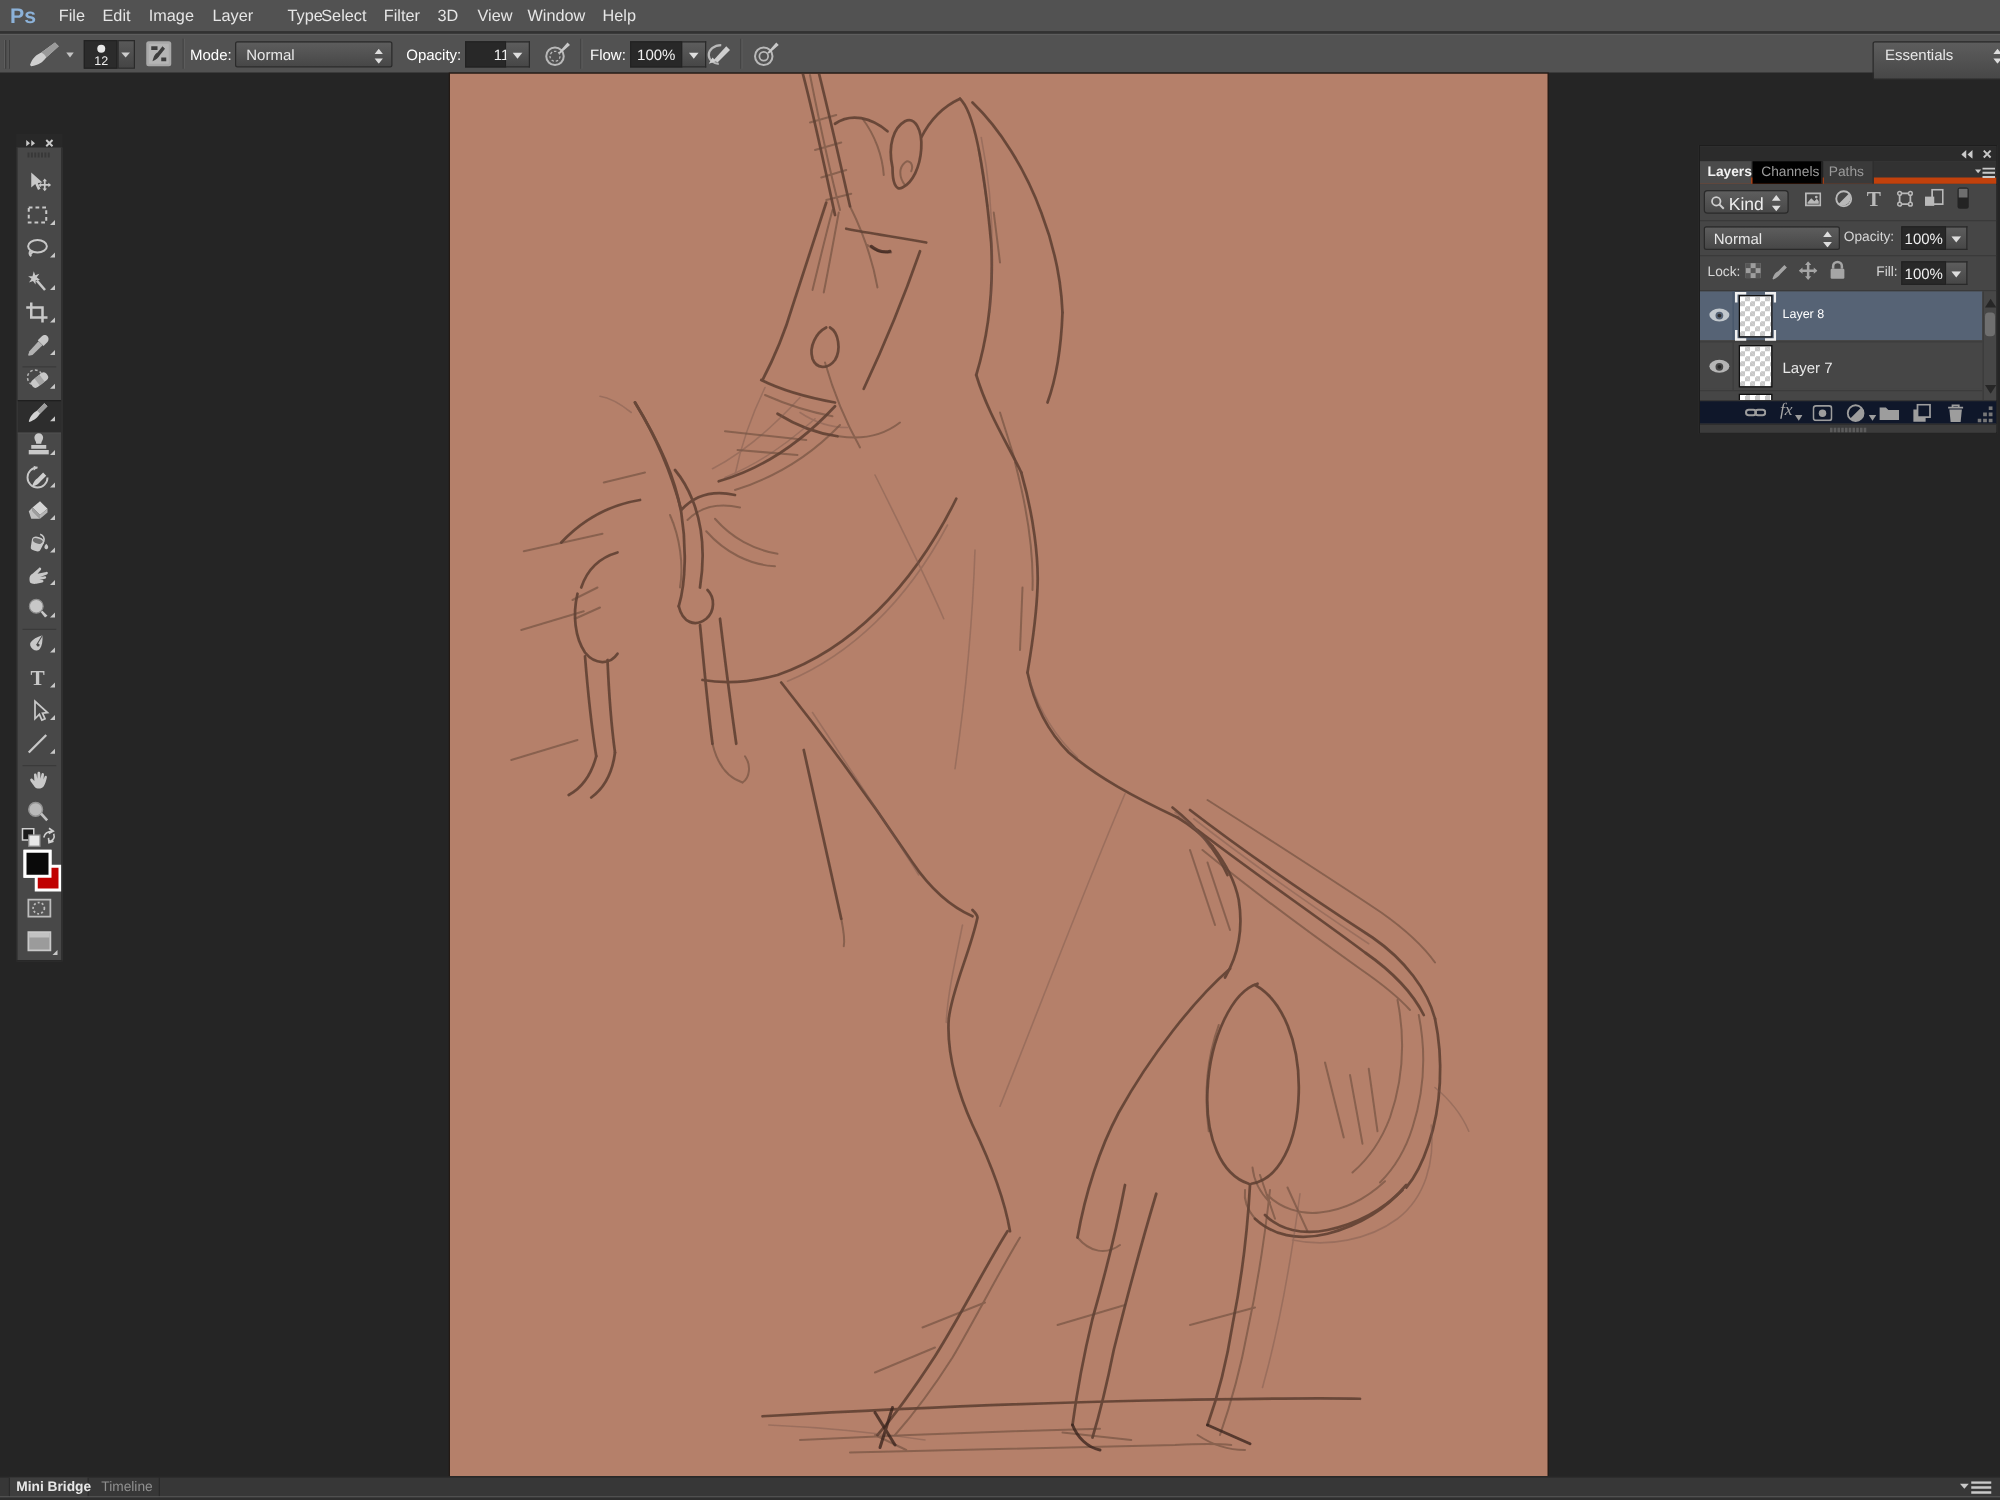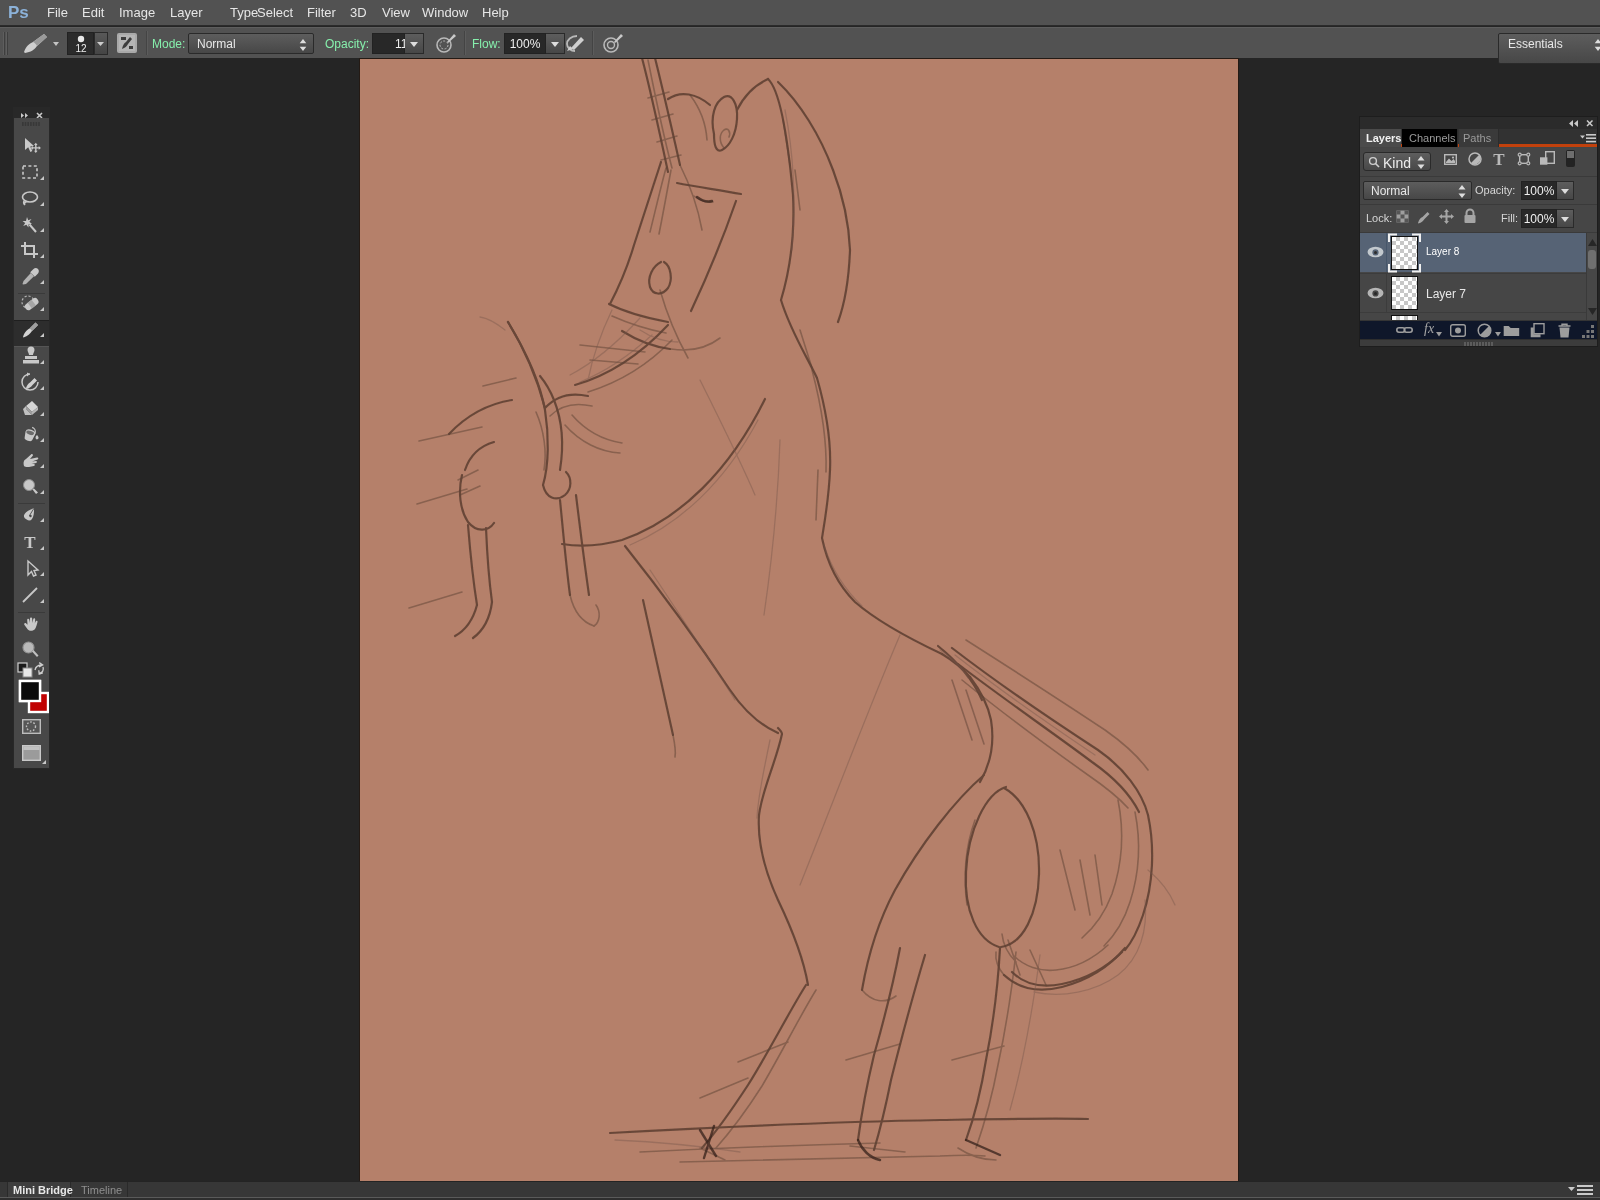--- a/index.html
+++ b/index.html
@@ -8,21 +8,21 @@
 #pslogo{position:absolute;left:8px;top:3px;font-size:17px;font-weight:bold;color:#8cb2d9;letter-spacing:0px;}
 #optionsbar{position:absolute;left:0;top:27px;width:1600px;height:31px;background:#525252;border-top:1px solid #5e5e5e;color:#dedede;font-size:12px;}
 #canvas{position:absolute;left:360px;top:59px;width:878px;height:1122px;background:#b5806a;box-shadow:0 0 0 1px #241a14;}
 #toolbar{position:absolute;left:13px;top:118px;width:37px;height:651px;background:#484848;border:1px solid #282828;border-top:none;}
 #toolhead{position:absolute;left:13px;top:107px;width:37px;height:11px;background:#282828;}
 #layerspanel{position:absolute;left:1359px;top:116px;width:239px;height:231px;background:#454545;border:1px solid #1d1d1d;}
 #bottombar{position:absolute;left:0;top:1181px;width:1600px;height:19px;background:#373737;border-top:1px solid #242424;}
 .ddown{background:linear-gradient(#5d5d5d,#474747);border:1px solid #2a2a2a;border-radius:2px;color:#e8e8e8;}
 .valbox{background:#282828;border:1px solid #222;color:#f0f0f0;text-align:center;}
 .dbtn{background:linear-gradient(#5d5d5d,#474747);border:1px solid #2a2a2a;border-left:none;}
-.lbl{color:#86efac;}
+.lbl{color:#ffffff;}
 .sep{position:absolute;top:3px;width:1px;height:24px;background:#444;box-shadow:1px 0 0 #5c5c5c;}
 </style></head>
 <body>
 
 <div id="menubar">
   <div id="pslogo">Ps</div>
   <div class="mi" style="left:47px;">File</div>
   <div class="mi" style="left:82px;">Edit</div>
   <div class="mi" style="left:119px;">Image</div>
   <div class="mi" style="left:170px;">Layer</div>
@@ -454,21 +454,21 @@
 
 <div id="layerspanel">
 
   <div class="abs" style="left:0;top:0;width:237px;height:12px;background:#2b2b2b;">
     <svg class="abs" style="left:209px;top:3px;" width="26" height="7" viewBox="0 0 26 7">
       <path d="M4 0 l0 7 l-4 -3.5 z M9 0 l0 7 l-4-3.5 z" fill="#c9c9c9"></path>
       <path d="M18 0.5 l5.5 5.5 M23.5 0.5 l-5.5 5.5" stroke="#c9c9c9" stroke-width="1.5"></path>
     </svg>
   </div>
 
-  <div class="abs" style="left:0;top:12px;width:237px;height:18px;background:#323232;border-bottom:3px solid #c2410c;">
+  <div class="abs" style="left:0;top:12px;width:237px;height:18px;background:#323232;border-bottom:5px solid #c2410c;">
     <div class="abs" style="left:0px;top:0;width:41px;height:18px;background:#4b4b4b;color:#f2f2f2;font-size:11px;font-weight:bold;padding:3px 0 0 6px;">Layers</div>
     <div class="abs" style="left:42px;top:0;width:56px;height:18px;background:#000000;color:#9b9b9b;font-size:11px;padding:3px 0 0 7px;border-right:1px solid #2c2c2c;">Channels</div>
     <div class="abs" style="left:99px;top:0;width:40px;height:18px;background:#3a3a3a;color:#9b9b9b;font-size:11px;padding:3px 0 0 4px;border-right:1px solid #2c2c2c;">Paths</div>
     <svg class="abs" style="left:220px;top:5px;" width="16" height="9" viewBox="0 0 16 9">
       <path d="M0 1.5 l5 0 l-2.5 3 z" fill="#c9c9c9"></path>
       <rect x="6" y="0" width="10" height="1.6" fill="#c9c9c9"></rect>
         <rect x="6" y="3.4" width="10" height="1.6" fill="#c9c9c9"></rect>
         <rect x="6" y="6.8" width="10" height="1.6" fill="#c9c9c9"></rect>
     </svg>
   </div>

